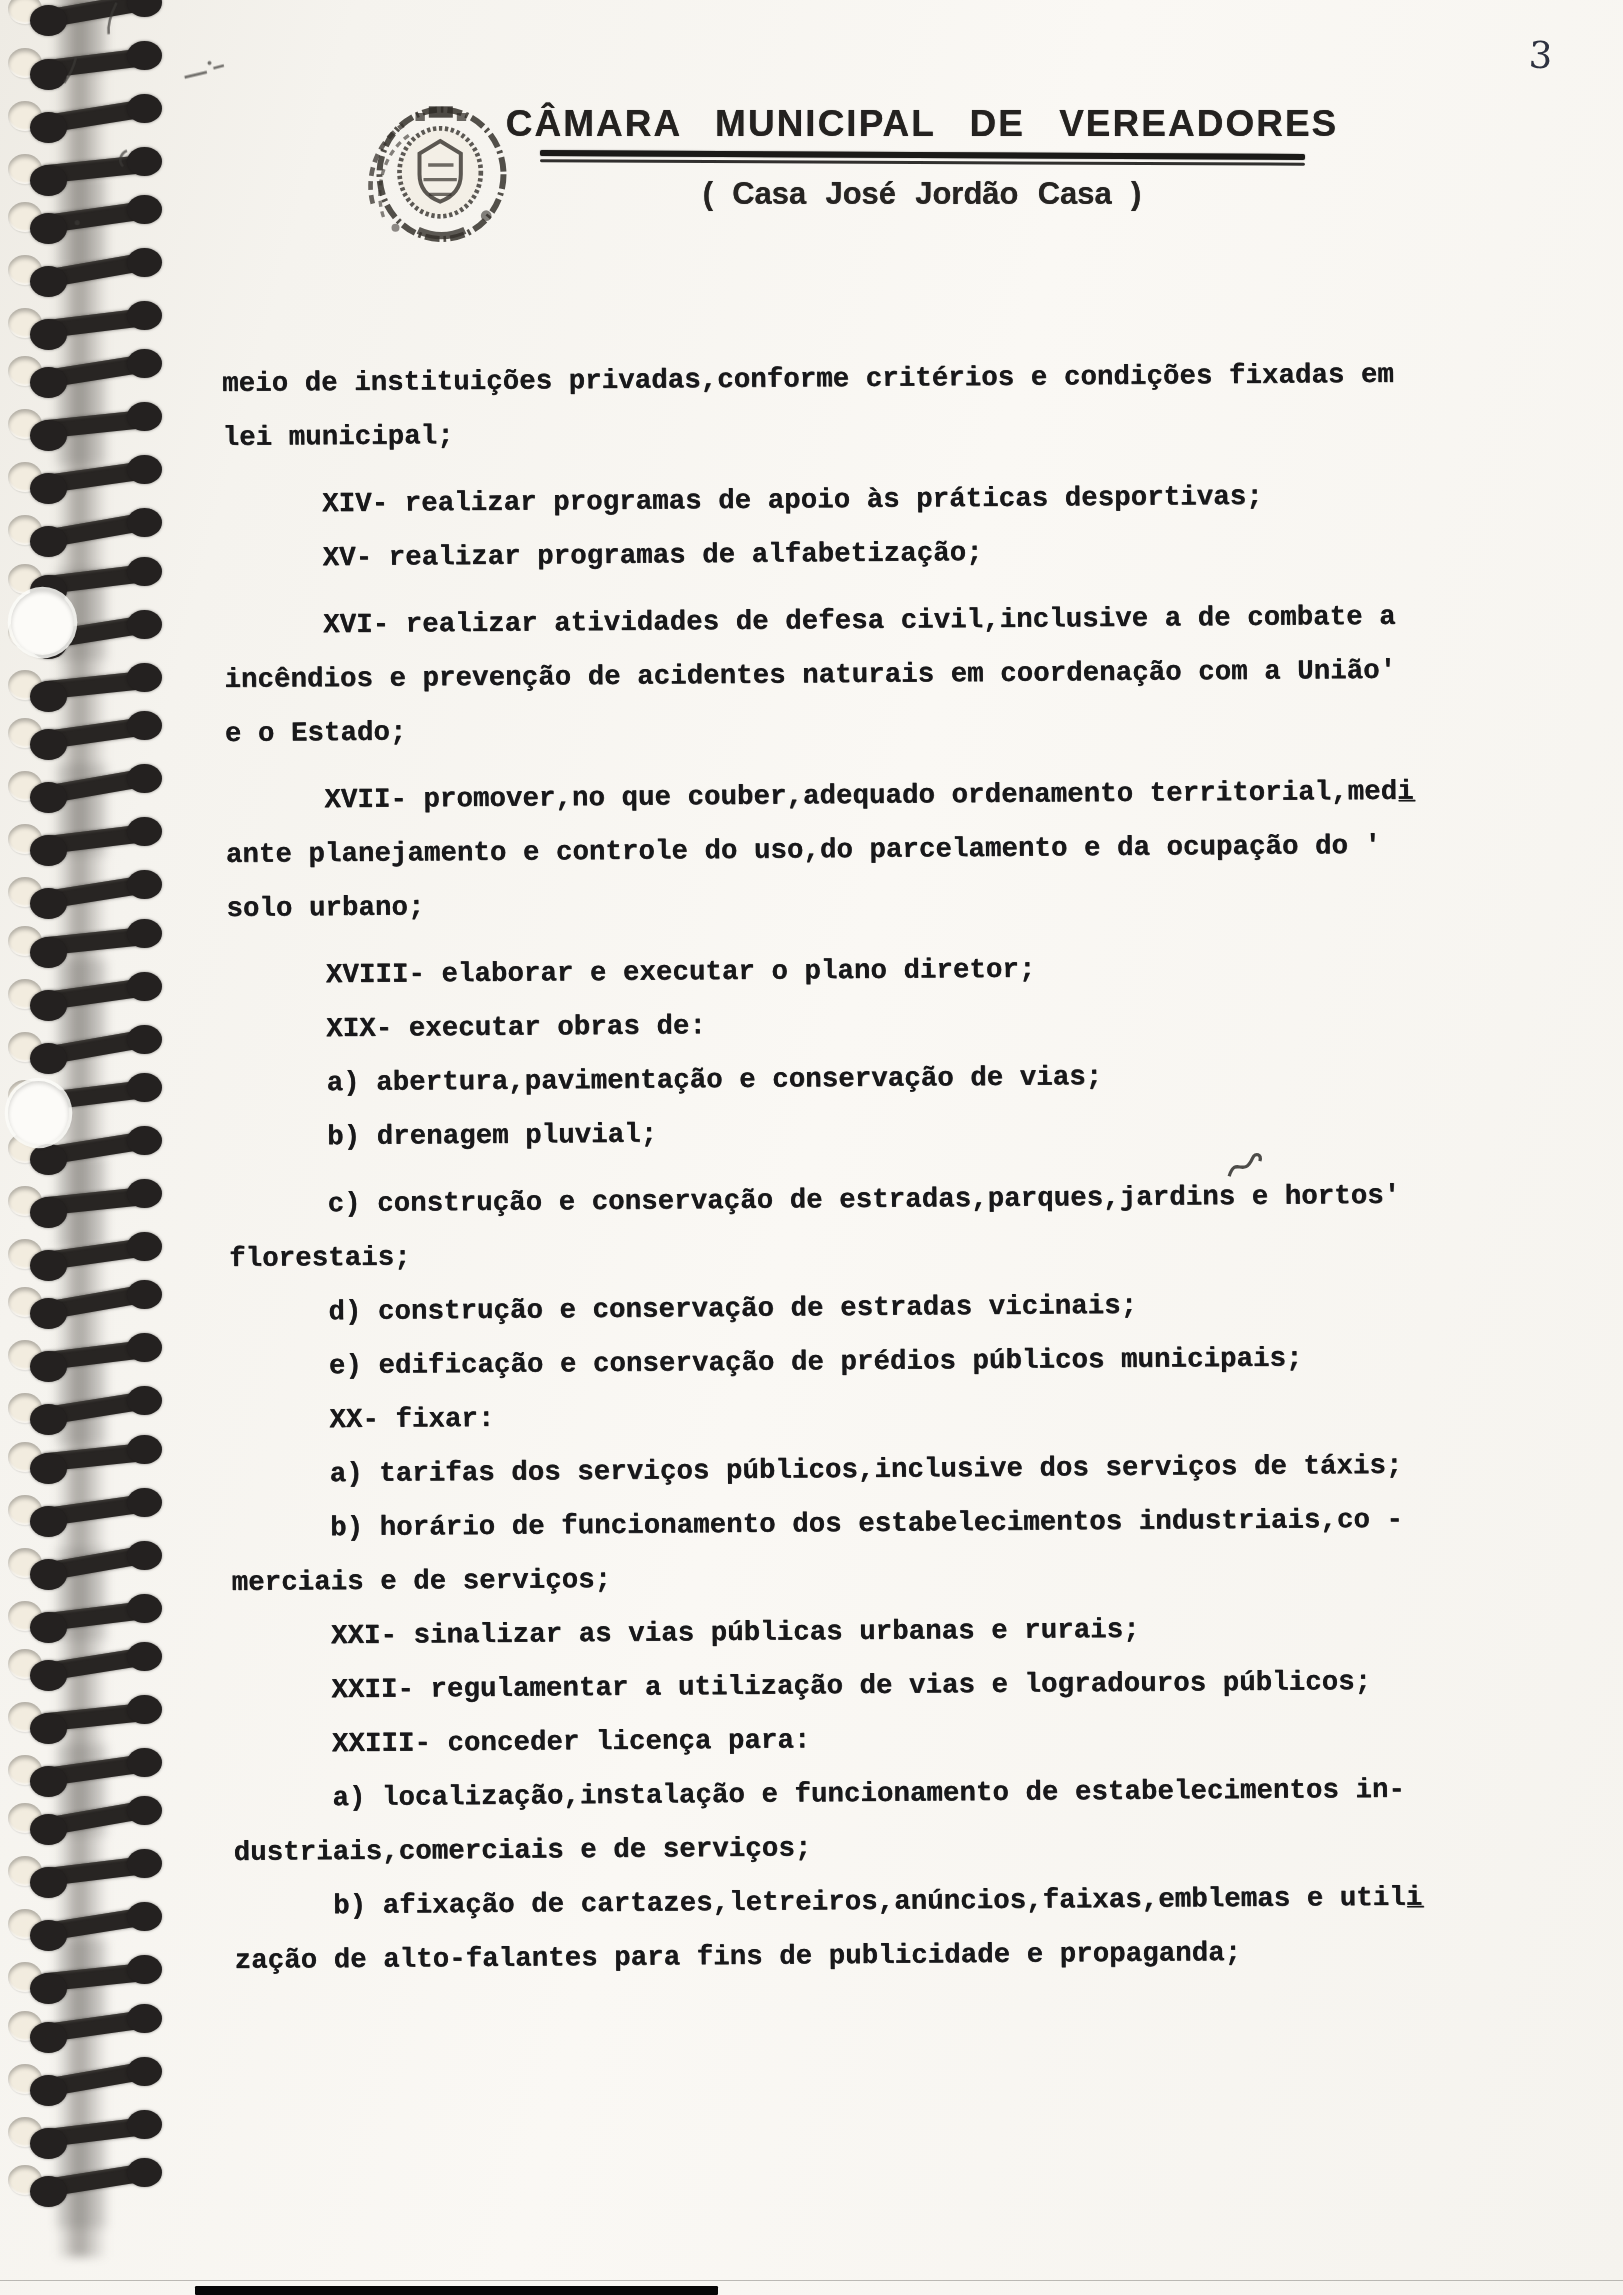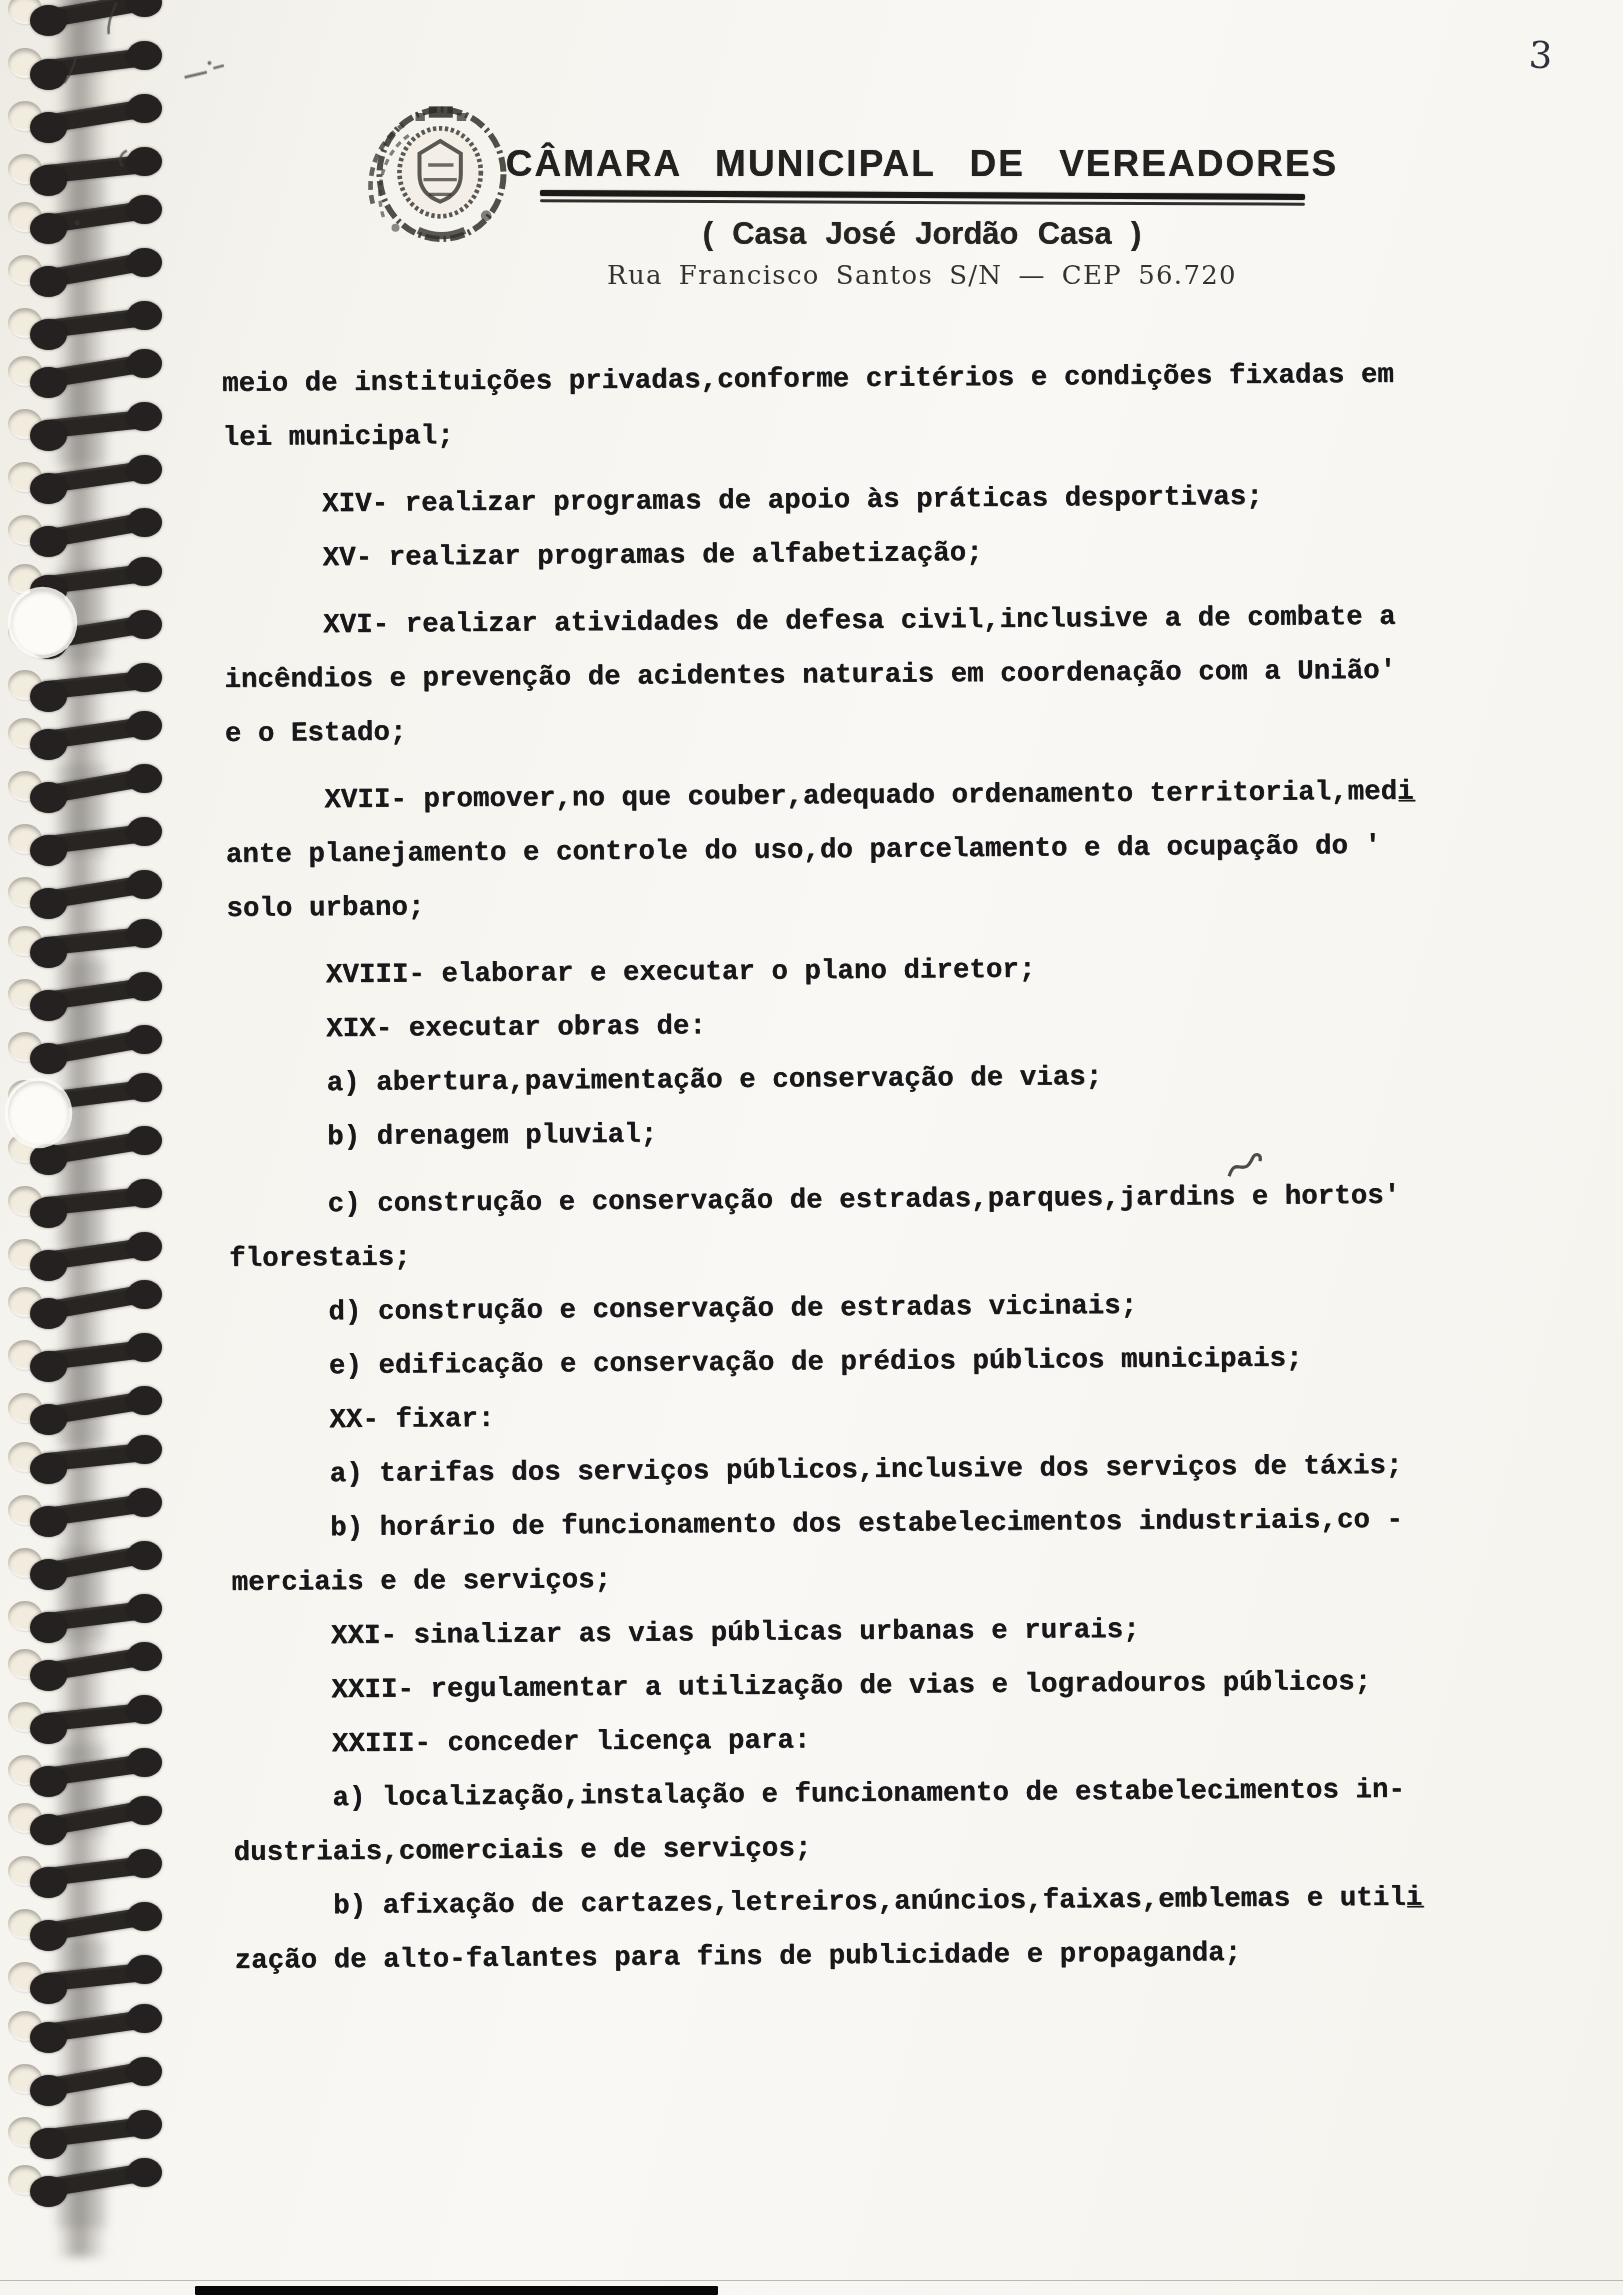--- a/index.html
+++ b/index.html
@@ -39,21 +39,21 @@
   .punch.p2{left:7.9px;top:1081px;width:61px;height:64px;}
   
   .page-number{
     position:absolute;left:1529px;top:34px;z-index:5;
     font-family:"DejaVu Serif",serif;font-size:37px;color:#2e3240;transform:rotate(3deg);
   }
   
   .letterhead{position:absolute;left:451px;top:103px;width:942px;text-align:center;z-index:5;color:#232120;}
   .org-title{
     font-size:37px;font-weight:700;letter-spacing:2px;word-spacing:22px;white-space:nowrap;
-    color:#242220;text-shadow:0 0 0.7px rgba(30,28,26,.8);margin-top:40px;
+    color:#242220;text-shadow:0 0 0.7px rgba(30,28,26,.8);
   }
   .rule{margin:0 auto;width:765px;background:#1b1a18;border-radius:2px;}
   .rule.thick{height:5.9px;margin-top:6.5px;transform:rotate(.3deg);box-shadow:0 0 1.3px rgba(0,0,0,.6);}
   .rule.thin{height:2.6px;margin-top:3.9px;transform:rotate(.25deg);opacity:.9;}
   .org-subtitle{
     margin-top:11.8px;font-size:31px;font-weight:700;word-spacing:10.5px;white-space:nowrap;
     color:#262422;text-shadow:0 0 0.7px rgba(30,28,26,.75);
   }
   .org-address{
     margin-top:7.9px;font-family:"DejaVu Serif",serif;font-size:26px;letter-spacing:1.3px;word-spacing:6.5px;
@@ -366,21 +366,20 @@
       <circle cx="198" cy="178" r="8" fill="#34302b" stroke="none" opacity=".6"></circle>
       <circle cx="62" cy="196" r="6" fill="#34302b" stroke="none" opacity=".55"></circle>
     </g>
   </svg>
 
   <header class="letterhead">
     <div class="org-title">CÂMARA MUNICIPAL DE VEREADORES</div>
     <div class="rule thick"></div>
     <div class="rule thin"></div>
     <div class="org-subtitle">( Casa José Jordão Casa )</div>
-    <div class="org-address">Rua Francisco Santos S/N — CEP 56.720</div>
   </header>
 
   <main class="body-text">
       <div class="tline ind0">meio de instituições privadas,conforme critérios e condições fixadas em</div>
       <div class="tline ind0">lei municipal;</div>
       <div class="tline ind1 gap">XIV- realizar programas de apoio às práticas desportivas;</div>
       <div class="tline ind1">XV- realizar programas de alfabetização;</div>
       <div class="tline ind1 gap">XVI- realizar atividades de defesa civil,inclusive a de combate a</div>
       <div class="tline ind0">incêndios e prevenção de acidentes naturais em coordenação com a União'</div>
       <div class="tline ind0">e o Estado;</div>

